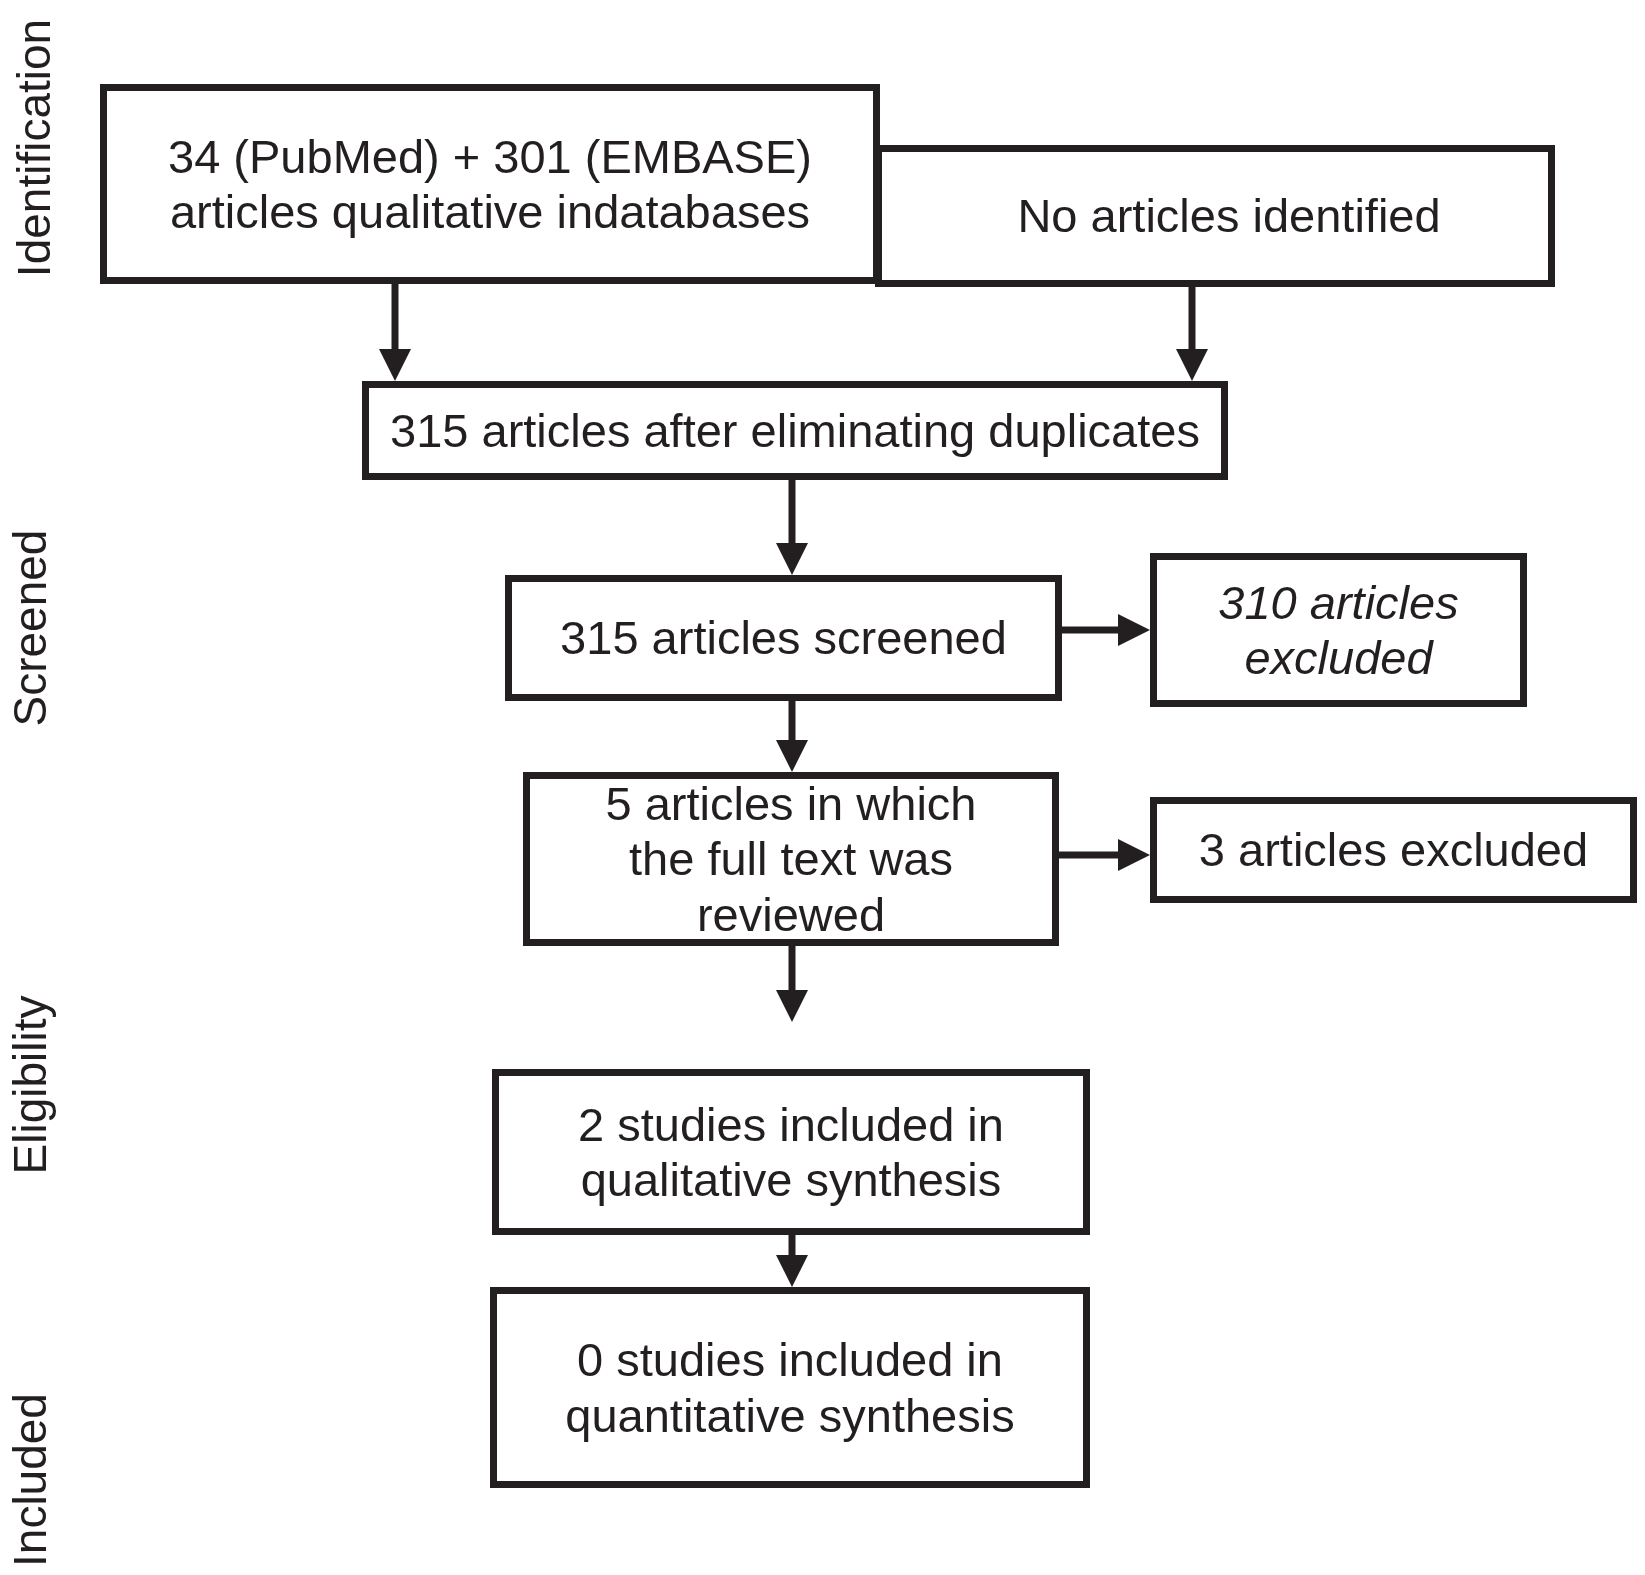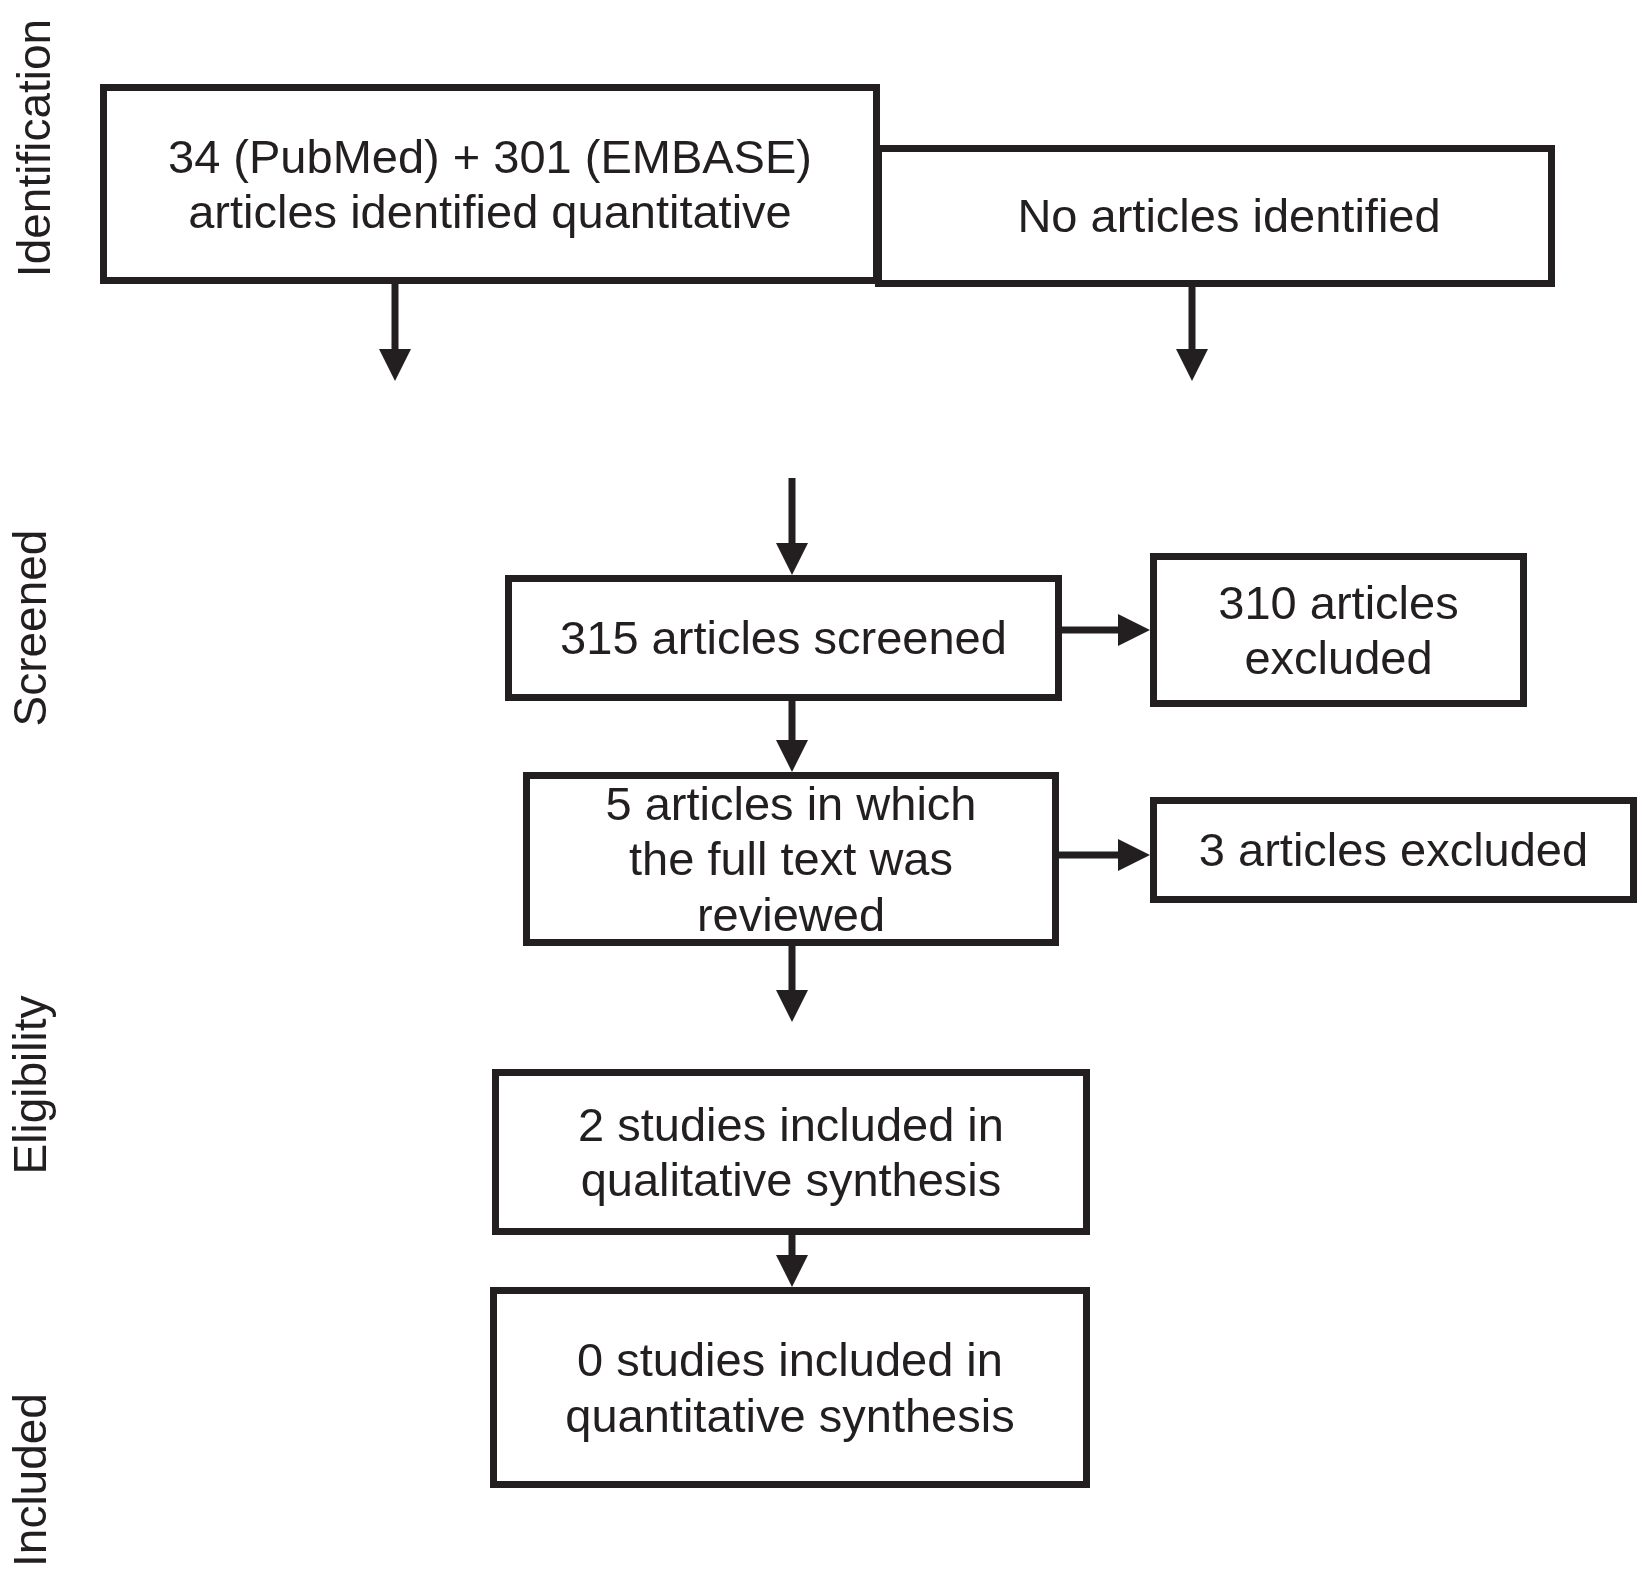--- a/index.html
+++ b/index.html
@@ -40,21 +40,21 @@
     font-weight: 400;
     color: #231f20;
   }
   .box span { display: block; white-space: nowrap; }
 
   
   .box-databases   { left: 100px;  top: 84px;   width: 780px; height: 200px; }
   .box-other       { left: 875px;  top: 145px;  width: 680px; height: 142px; padding-left: 28px; }
   .box-duplicates  { left: 362px;  top: 381px;  width: 866px; height: 99px;  }
   .box-screened    { left: 505px;  top: 575px;  width: 557px; height: 126px; }
-  .box-excl310     { left: 1150px; top: 553px;  width: 377px; height: 154px; }
+  .box-excl310     { left: 1150px; top: 553px;  width: 377px; height: 154px; font-style: italic; }
   .box-fulltext    { left: 523px;  top: 772px;  width: 536px; height: 174px; }
   .box-excl3       { left: 1150px; top: 797px;  width: 487px; height: 106px; }
   .box-qualitative { left: 492px;  top: 1022px; width: 598px; height: 166px; margin-top: 47px; }
   .box-quantitative{ left: 490px;  top: 1287px; width: 600px; height: 201px; }
 
   .arrows {
     position: absolute;
     left: 0; top: 0;
     width: 1645px;
     height: 1575px;
@@ -103,27 +103,30 @@
       <polygon points="776,990 808,990 792,1022"></polygon>
     </g>
     <g>
       <line x1="792" y1="1186" x2="792" y2="1261"></line>
       <polygon points="776,1255 808,1255 792,1287"></polygon>
     </g>
   </svg>
 
   <div class="box box-databases">
     <span>34 (PubMed) + 301 (EMBASE)</span>
-    <span>articles identified quantitative</span>
+    <span>articles qualitative indatabases</span>
   </div>
 
   <div class="box box-other">
     <span>No articles identified</span>
   </div>
 
+  <div class="box box-duplicates">
+    <span>315 articles after eliminating duplicates</span>
+  </div>
 
   <div class="box box-screened">
     <span>315 articles screened</span>
   </div>
 
   <div class="box box-excl310">
     <span>310 articles</span>
     <span>excluded</span>
   </div>
 

